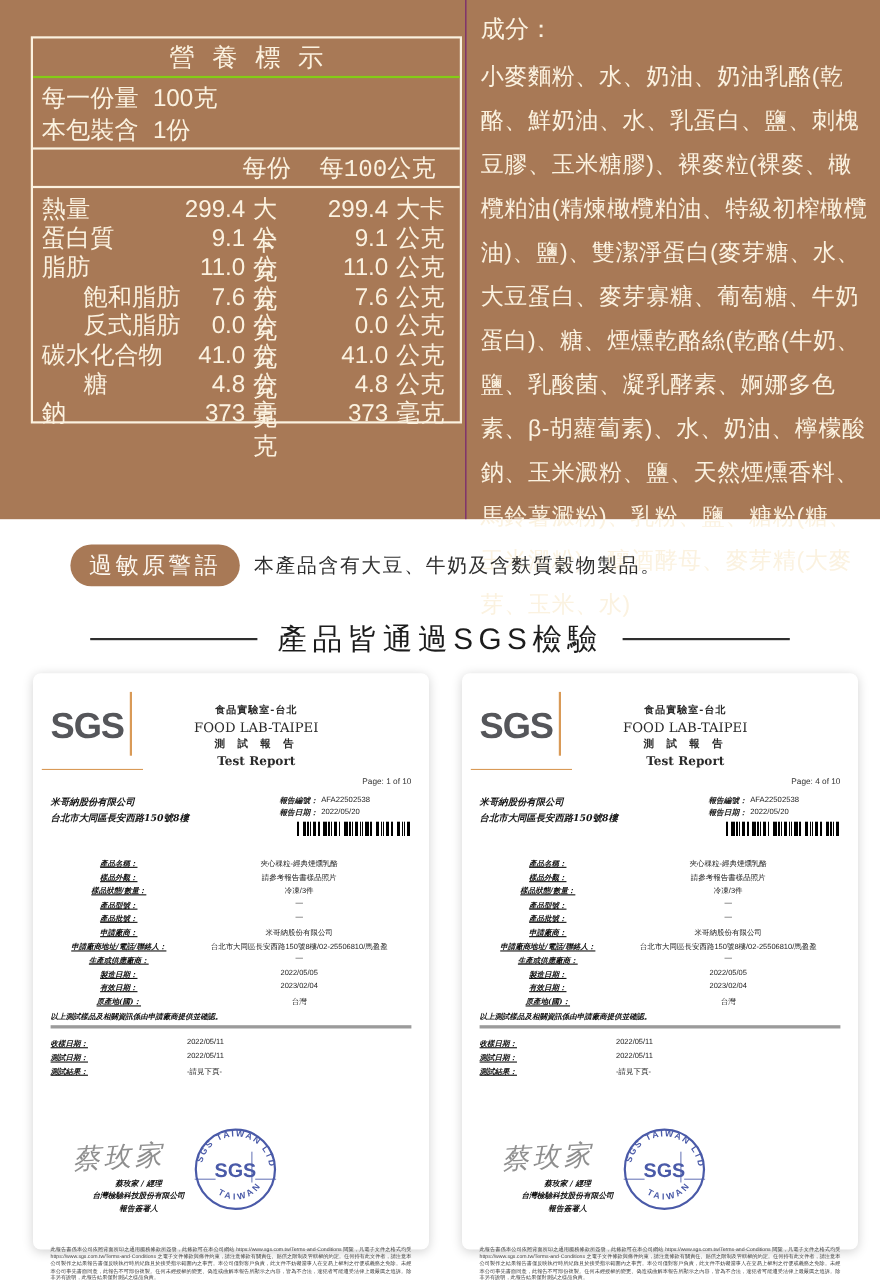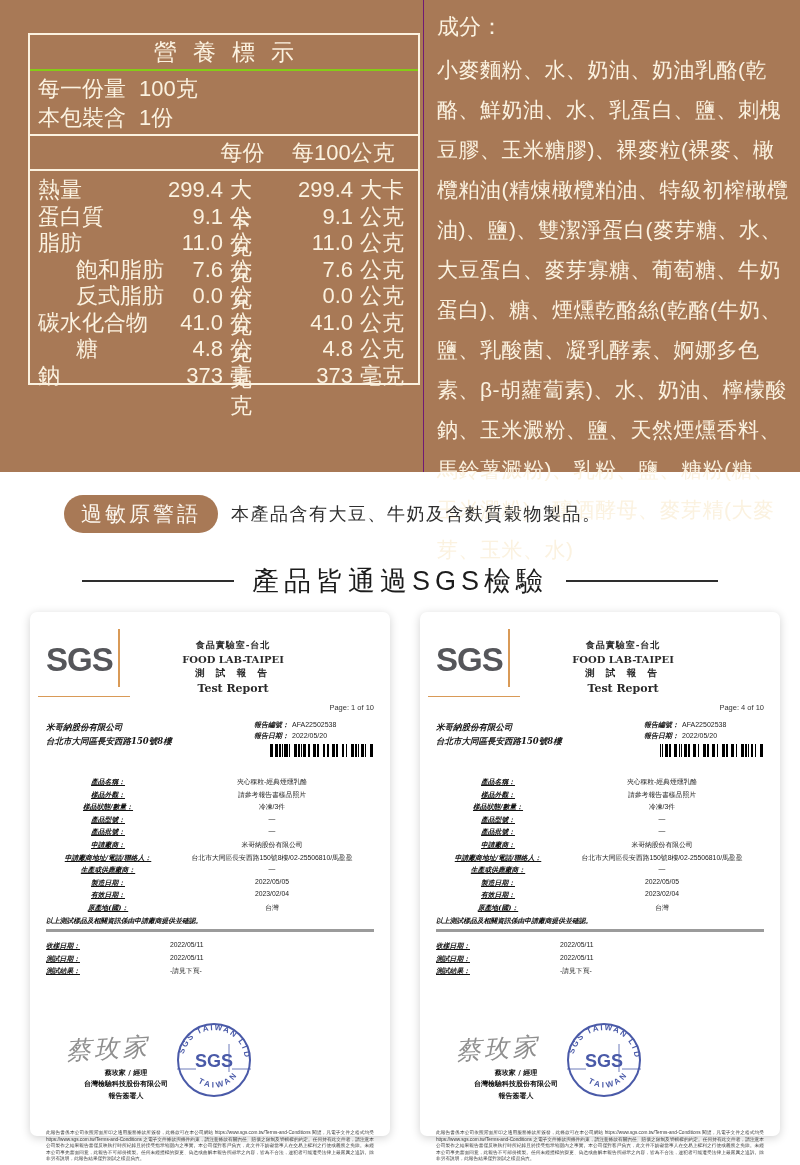--- a/index.html
+++ b/index.html
@@ -12,21 +12,21 @@
   
   .ntable{position:absolute;left:28px;top:33px;width:392px;height:352px;box-sizing:border-box;
           border:2px solid #FBF2E0;color:#FBF2E0;}
   .n-title{height:34px;line-height:34px;text-align:center;font-size:23px;letter-spacing:16px;
            text-indent:16px;border-bottom:2px solid #84cc16;}
   .n-serving{padding:3px 0 2px 8px;border-bottom:2px solid #FBF2E0;}
   .n-sline{display:flex;gap:13px;font-size:22px;line-height:29px;}
   .n-chead{display:flex;align-items:center;height:33px;font-size:22px;border-bottom:2px solid #FBF2E0;}
   .n-chead .sp{width:130px;}
   .n-c1{width:107px;text-align:right;padding-right:4px;}
-  .n-c2{width:151px;text-align:center;}
+  .n-c2{width:151px;text-align:center;font-family:Liberation Mono, monospace;}
   .n-rows{padding-top:4px;}
   .n-row{display:flex;align-items:baseline;height:26.5px;font-size:22px;}
   .n-label{width:130px;padding-left:8px;box-sizing:border-box;white-space:nowrap;}
   .n-label.ind{padding-left:46px;}
   .n-n1{width:63px;text-align:right;}
   .n-u1{width:44px;padding-left:7px;box-sizing:border-box;}
   .n-n2{width:86px;text-align:right;}
   .n-u2{width:65px;padding-left:7px;box-sizing:border-box;}
 
   
@@ -52,21 +52,21 @@
        box-shadow:0 2px 10px rgba(0,0,0,0.18);padding:14px 16px;box-sizing:border-box;color:#222;}
   .doc.left{left:30px;}  .doc.right{left:420px;}
 
   .doc-header{display:flex;margin-top:13px;}
   .logo-wrap{position:relative;width:92px;padding-top:4px;}
   .logo-text{font-size:33px;font-weight:bold;color:#55565A;letter-spacing:-1px;line-height:1;}
   .logo-h{position:absolute;left:-8px;bottom:-2px;width:92px;height:1.5px;background:#D99A57;}
   .logo-v{position:absolute;left:72px;top:-10px;width:1.5px;height:58px;background:#D99A57;}
   .doc-titles{flex:1;text-align:center;font-family:"DejaVu Serif",serif;color:#2A2A2A;padding-right:46px;}
   .t1{font-size:9px;font-weight:bold;letter-spacing:1px;}
-  .t2{font-size:10px;font-weight:bold;margin-top:2px;}
+  .t2{font-size:12px;font-weight:normal;margin-top:2px;}
   .t3{font-size:9.5px;font-weight:bold;letter-spacing:4px;margin-top:2px;}
   .t4{font-size:11px;font-weight:bold;margin-top:2px;}
   .page-line{text-align:right;font-size:7.5px;color:#333;margin-top:8px;}
 
   .info-row{display:flex;justify-content:space-between;margin-top:8px;}
   .company{font-family:"DejaVu Serif",serif;font-style:italic;font-weight:bold;font-size:8.5px;
            line-height:1.7;color:#161616;}
   .report-meta{width:120px;font-size:7px;color:#222;}
   .meta-line{display:flex;gap:3px;line-height:1.5;}
   .meta-label{font-family:"DejaVu Serif",serif;font-style:italic;font-weight:bold;}
@@ -80,21 +80,21 @@
            font-size:6.8px;text-decoration:underline;color:#111;}
   .f-value{flex:1;font-size:6.8px;color:#222;}
   .statement{font-family:"DejaVu Serif",serif;font-style:italic;font-weight:bold;font-size:6.8px;
              margin-top:3px;color:#111;}
   .rule{height:3px;background:#9B9B9B;margin-top:3px;}
   .fields2{margin-top:9px;}
 
   .sig-block{position:relative;margin-top:56px;height:88px;}
   .sig-script{font-family:"DejaVu Serif",serif;font-style:italic;font-size:25px;color:#8F8F8F;
               letter-spacing:3px;transform:rotate(-3deg);margin-left:20px;display:inline-block;}
-  .sig-lines{width:160px;text-align:center;font-family:"DejaVu Serif",serif;
+  .sig-lines{width:160px;text-align:center;font-family:"DejaVu Serif",serif;font-style:italic;
              font-weight:bold;font-size:7px;line-height:1.6;color:#111;margin-top:2px;}
   .stamp{position:absolute;left:128px;top:-12px;}
 
   .legal{margin-top:10px;font-size:4.7px;line-height:1.4;color:#3A3A3A;text-align:justify;}
   .doc-footer{margin-top:4px;display:flex;color:#333;}
   .foot-left{width:90px;text-align:center;padding-top:3px;}
   .foot-en{color:#D9813B;font-weight:bold;font-size:5.4px;}
   .foot-right{flex:1;border-left:1px solid #D9813B;padding-left:5px;}
   .foot-addr{font-size:4.5px;line-height:1.3;}
 </style>

